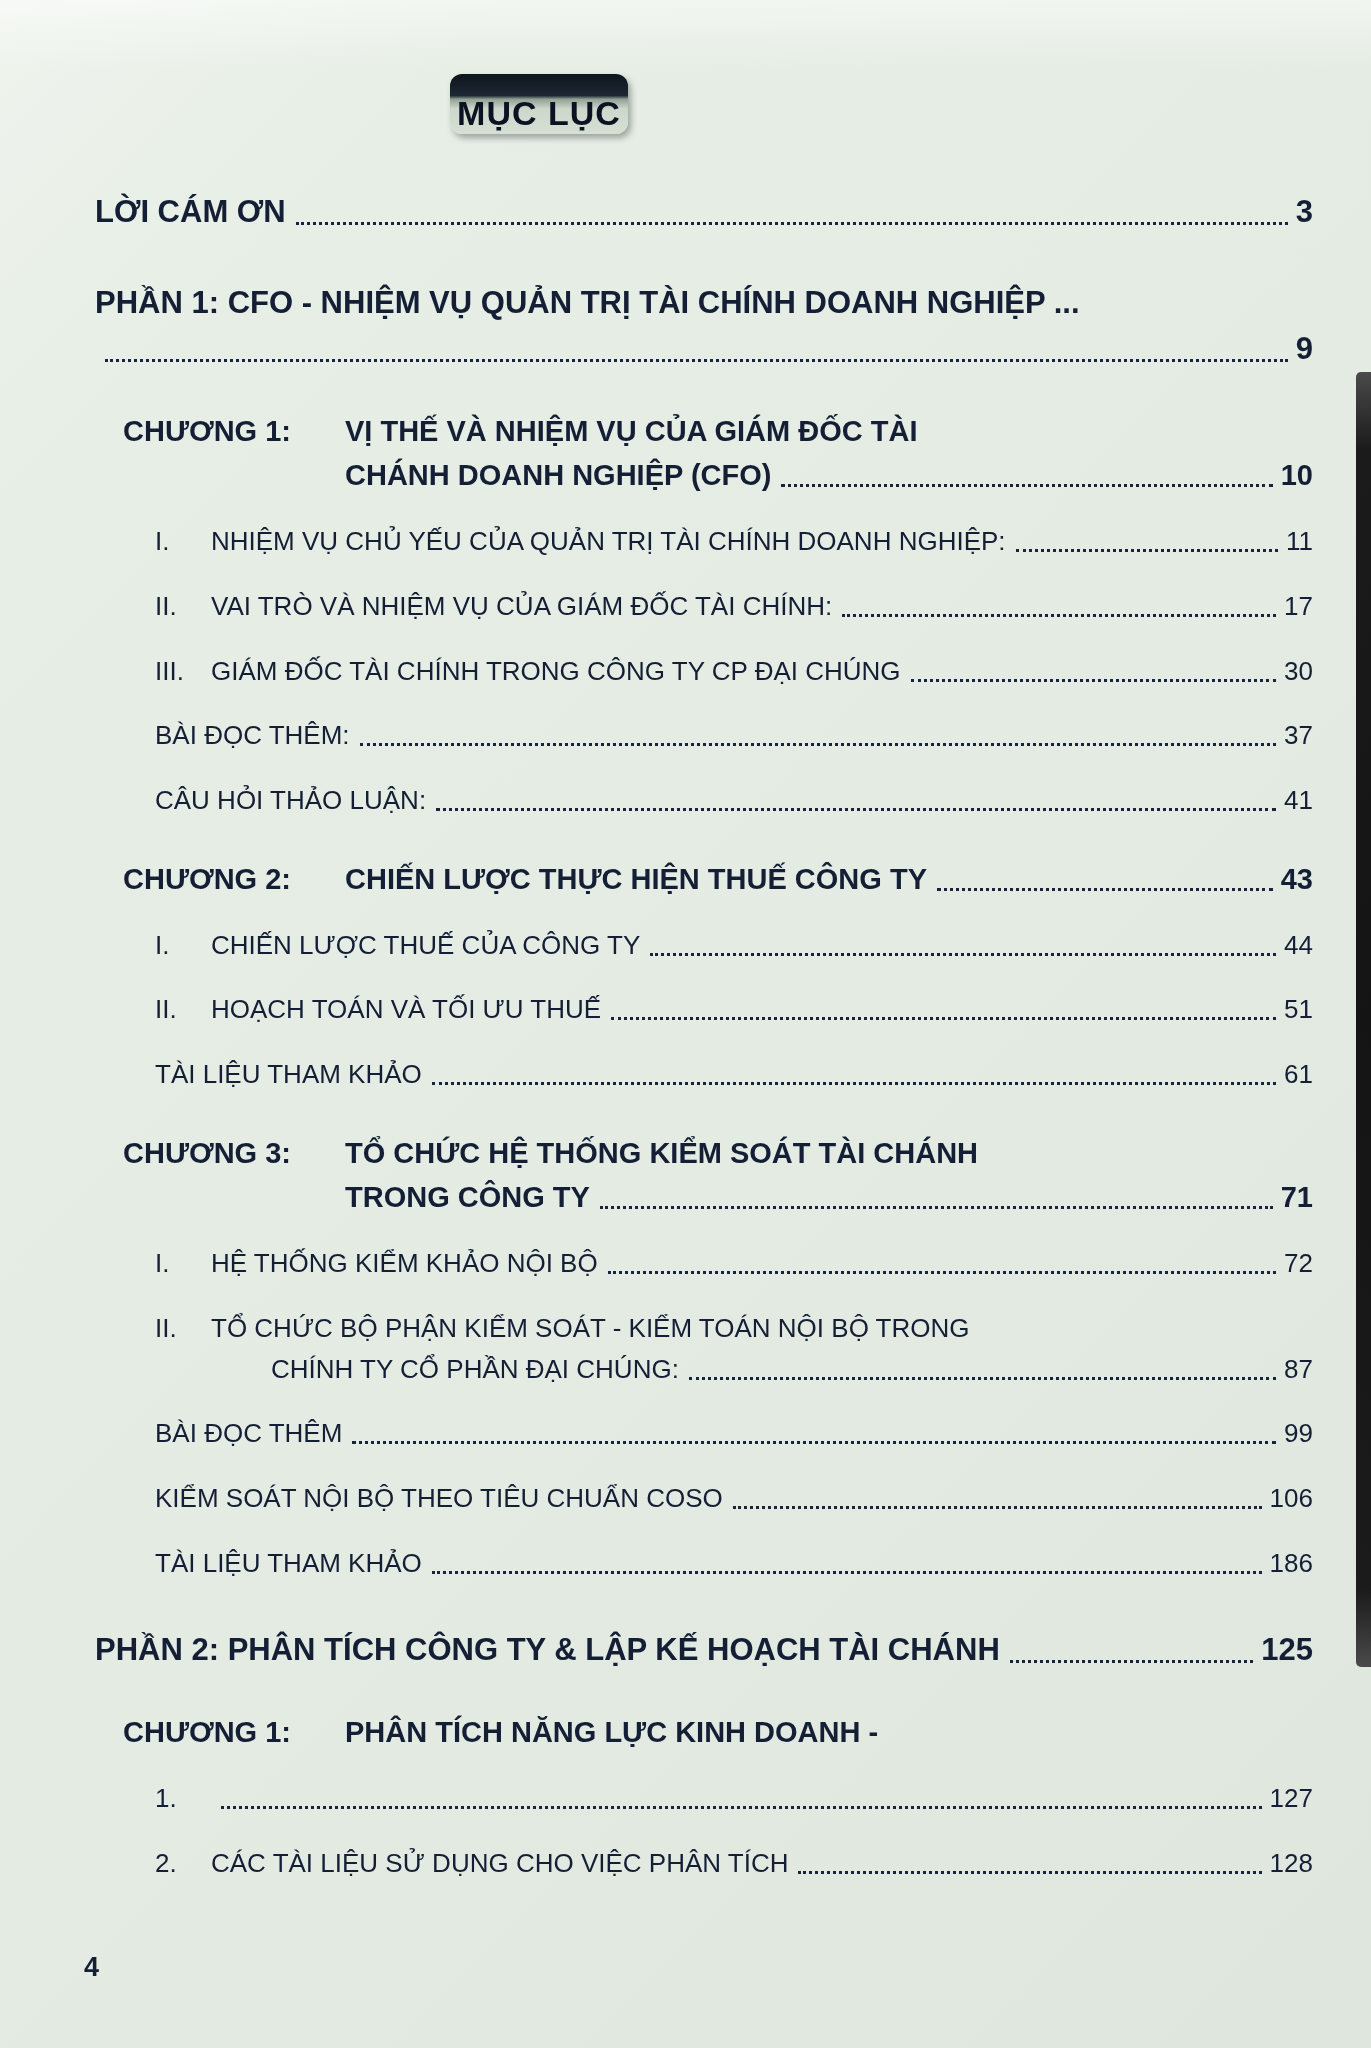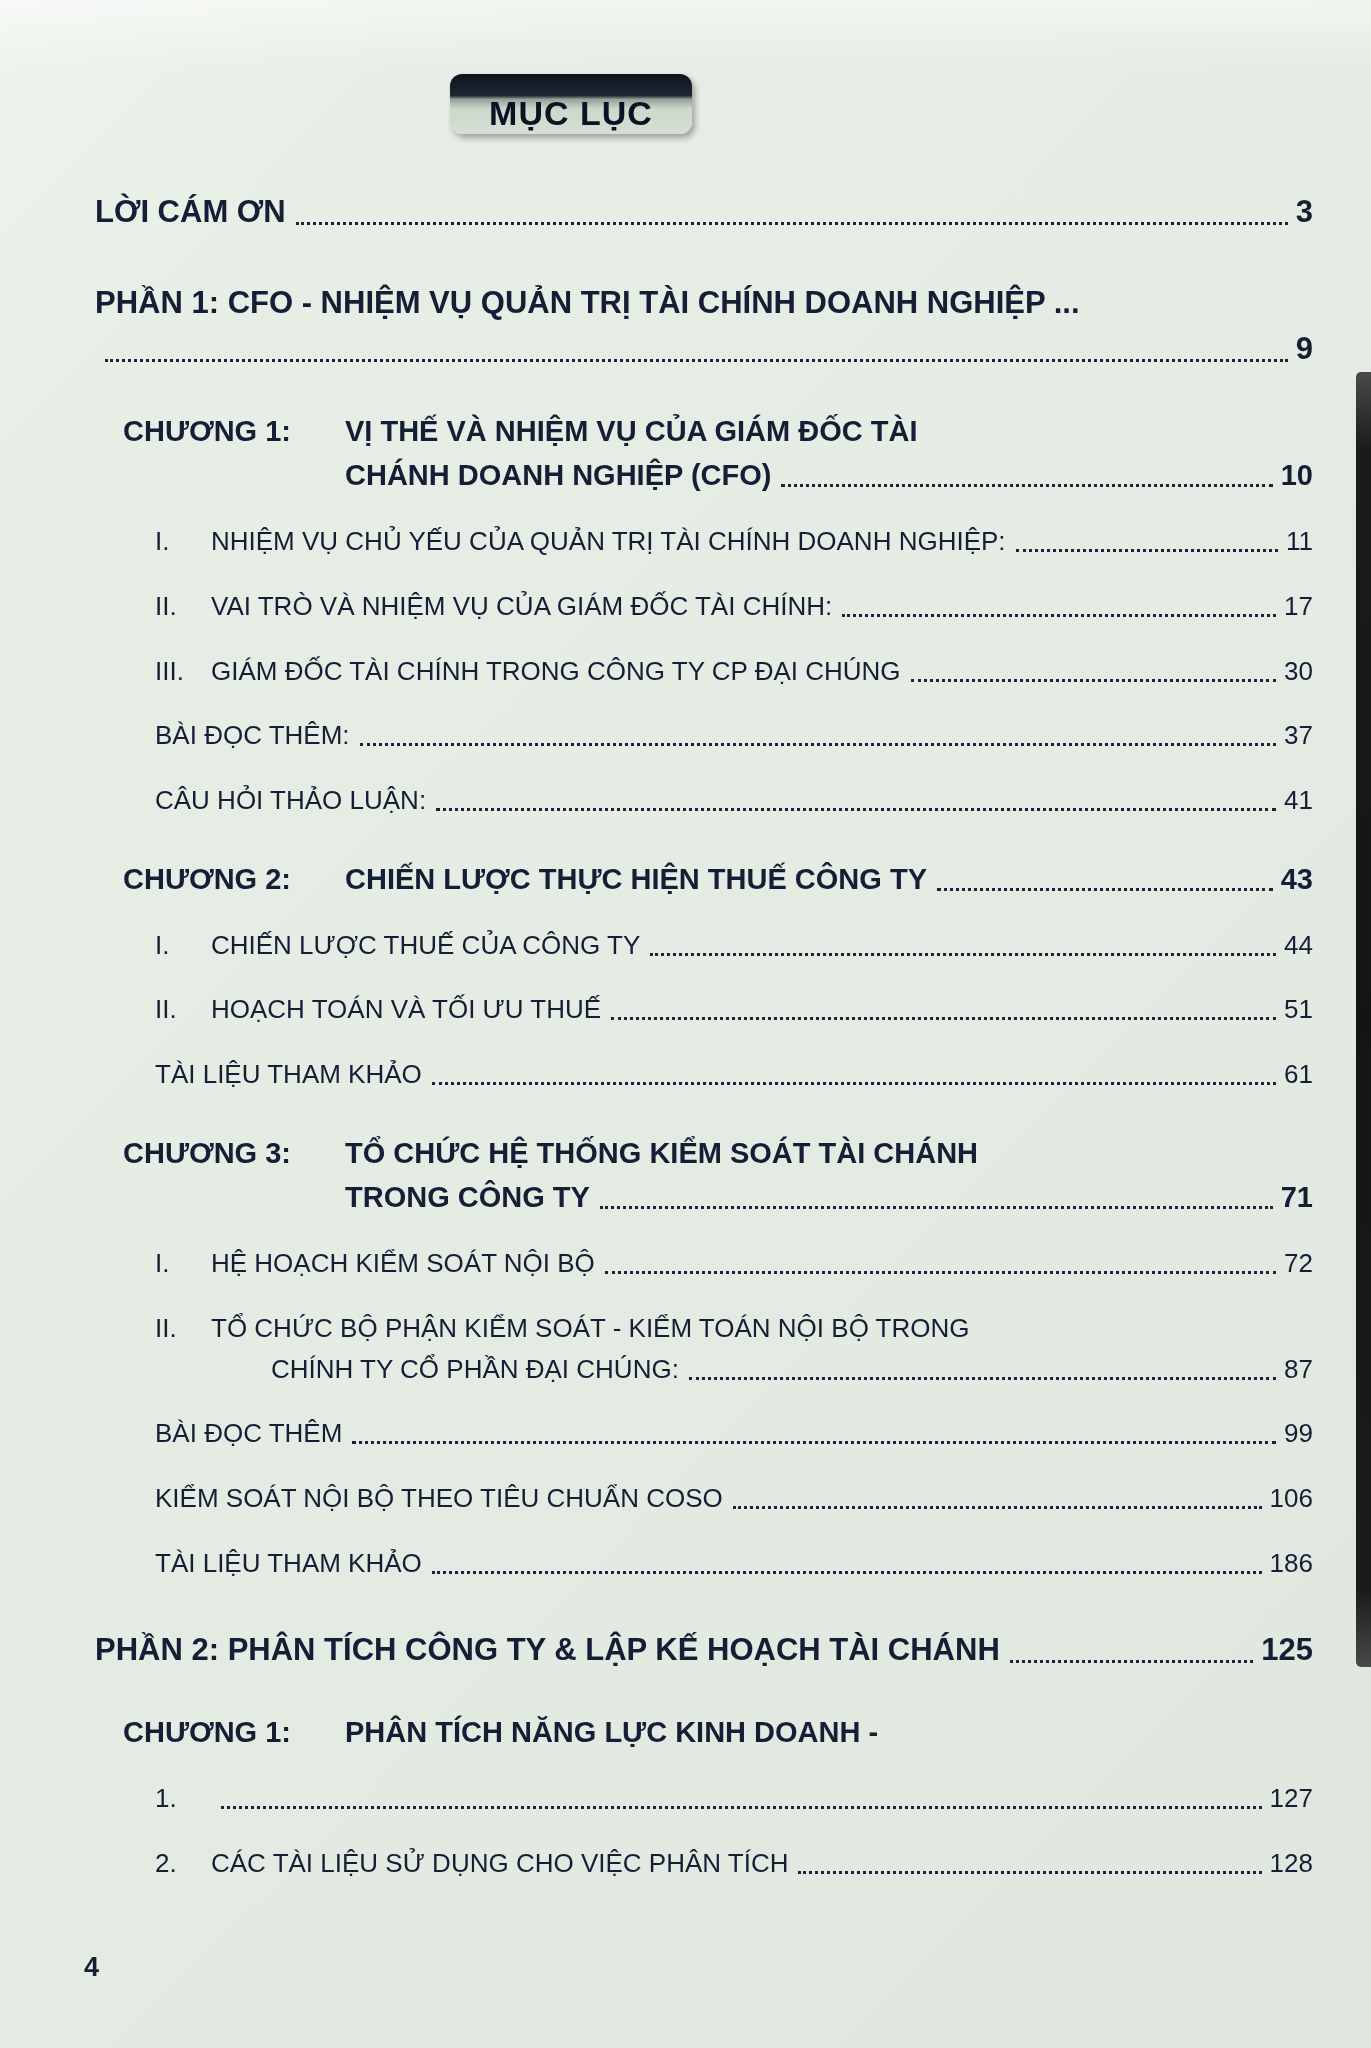--- a/index.html
+++ b/index.html
@@ -18,21 +18,21 @@
     pointer-events:none;
   }
   
   .edge-strip{
     position:absolute;right:0;top:372px;width:15px;height:1295px;
     background:linear-gradient(180deg,#4a4a4a 0%,#1b1b1b 6%,#141414 50%,#1b1b1b 94%,#4a4a4a 100%);
     border-radius:5px 0 0 5px;
   }
   
   .banner{
-    position:relative;width:242px;height:60px;margin:74px 0 0 450px;
+    position:relative;width:178px;height:60px;margin:74px 0 0 450px;
     border-radius:12px;
     background:linear-gradient(180deg,#0e141d 0%,#1c2833 36%,#93a096 42%,#cdd7cb 58%,#d6dfd3 100%);
     box-shadow:3px 4px 6px rgba(20,30,25,.35);
   }
   .banner-label{
     position:absolute;left:0;right:0;bottom:1px;text-align:center;
     font-size:34px;font-weight:700;letter-spacing:1px;color:#0b1322;
   }
   
   .toc{padding:0 58px 0 95px;}
@@ -181,21 +181,21 @@
         </div>
         <div class="line l2">
           <span class="txt">TRONG CÔNG TY</span>
           <span class="leader"></span>
           <span class="pagenum">71</span>
         </div>
       </div>
       <div class="entry item">
         <div class="line l3">
           <span class="num">I.</span>
-          <span class="txt">HỆ HOẠCH KIỂM SOÁT NỘI BỘ</span>
+          <span class="txt">HỆ THỐNG KIỂM KHẢO NỘI BỘ</span>
           <span class="leader"></span>
           <span class="pagenum">72</span>
         </div>
       </div>
       <div class="entry item">
         <div class="line l3">
           <span class="num">II.</span>
           <span class="txt">TỔ CHỨC BỘ PHẬN KIỂM SOÁT - KIỂM TOÁN NỘI BỘ TRONG</span>
         </div>
         <div class="line l4">

